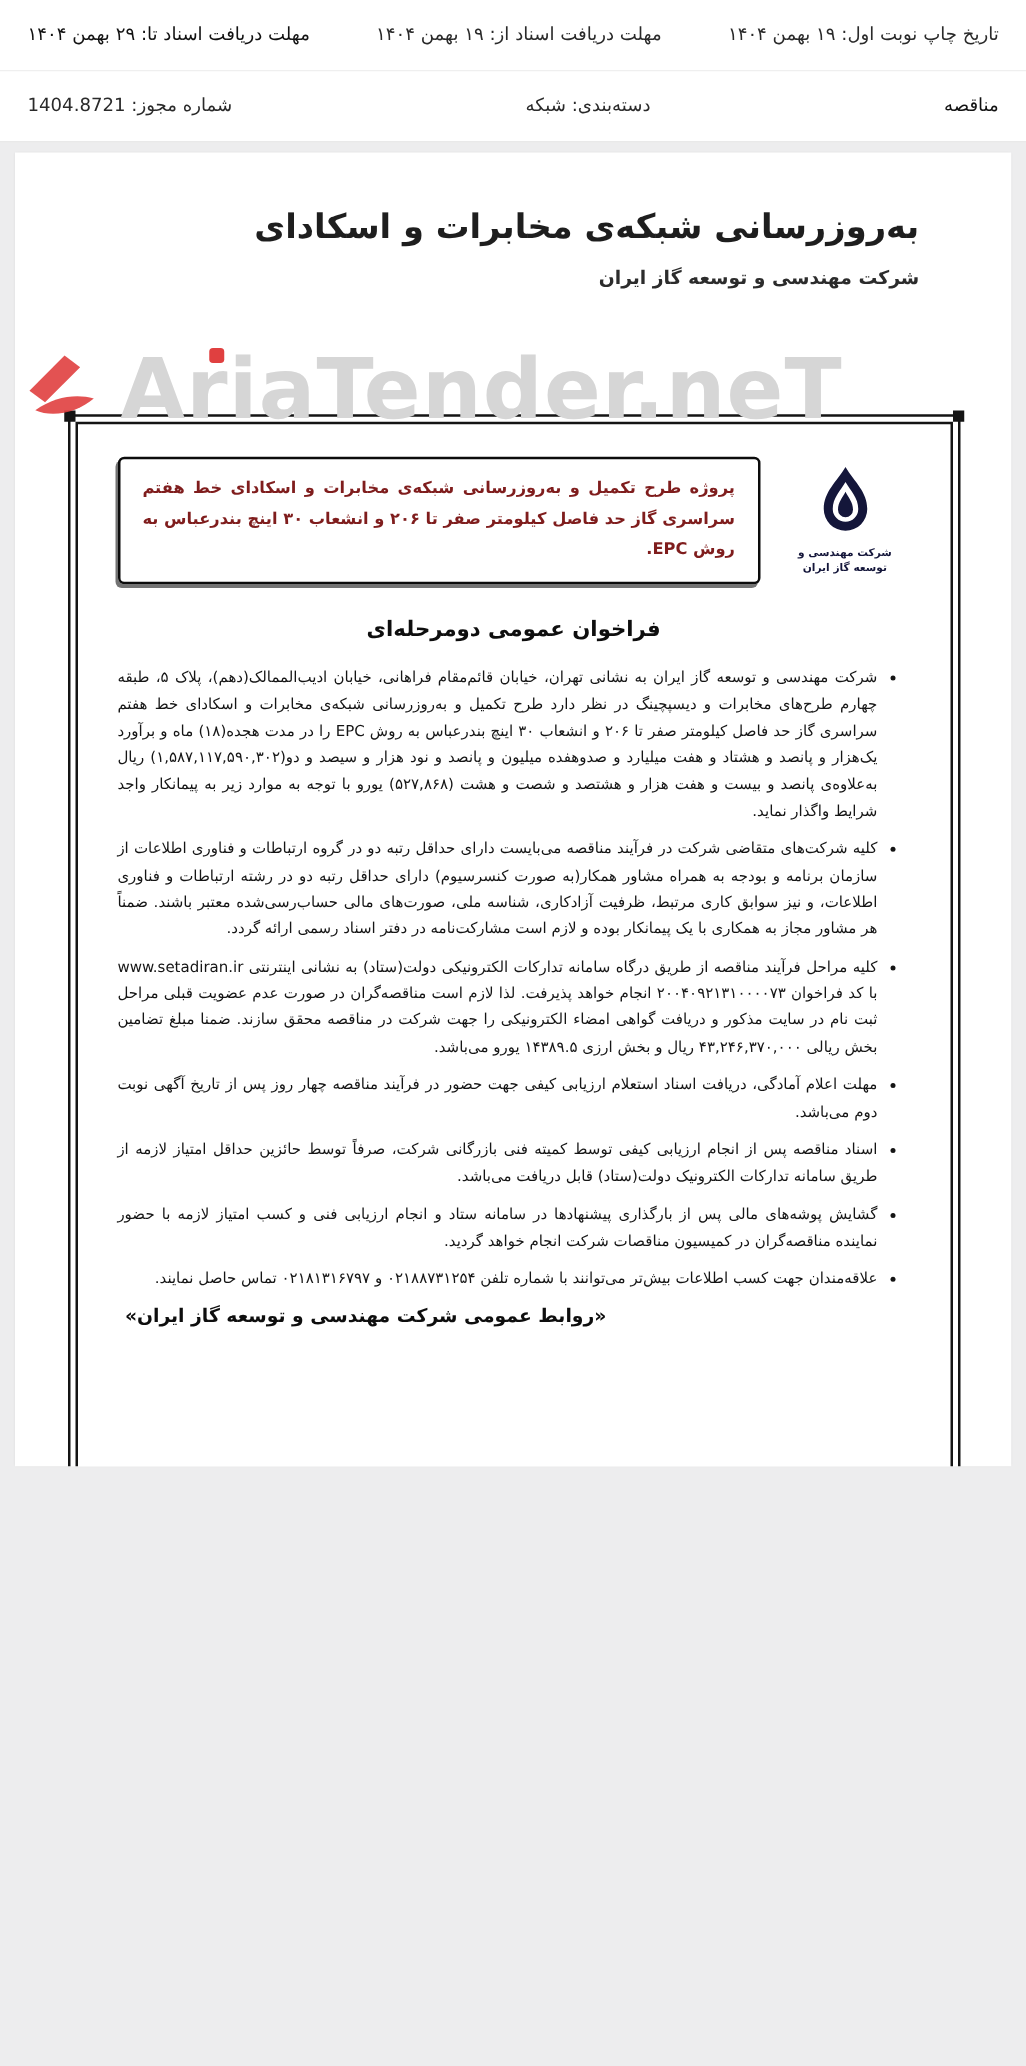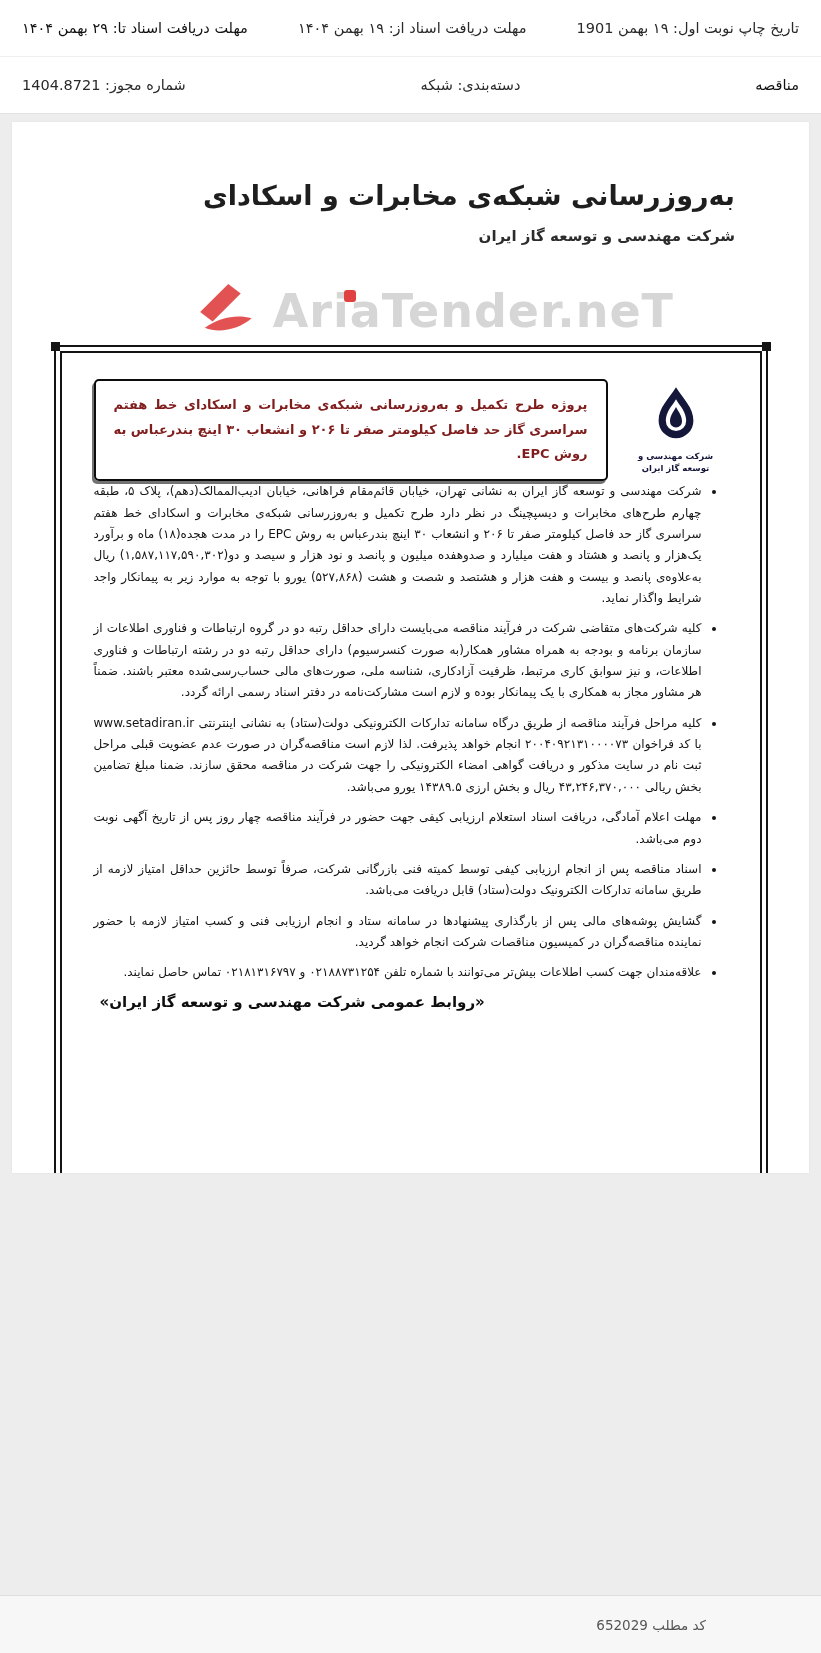--- a/index.html
+++ b/index.html
@@ -13,41 +13,41 @@
   .top-header { background: #fff; border-bottom: 1px solid #e2e2e2; }
   .header-row {
     display: flex; justify-content: space-between; align-items: center;
     padding: 20px 22px; font-size: 14.5px; color: #2a2a2a;
   }
   .header-row.row2 { border-top: 1px solid #efefef; }
   .meta.bold { font-weight: normal; color: #111; }
   
   .card {
     position: relative; margin: 8px 12px 0; height: 1051px;
-    background: #fff; box-shadow: 0 0 2px rgba(0,0,0,.07); padding-top: 56px;
+    background: #fff; box-shadow: 0 0 2px rgba(0,0,0,.07); padding-top: 42px;
     overflow: hidden;
   }
   .page-title {
     padding: 0 74px; font-size: 27px; font-weight: bold; color: #1e1e1e;
     text-align: right; line-height: 1.3;
   }
   .card-subtitle {
     padding: 0 74px; margin-top: 14px; font-size: 15px; font-weight: bold;
     color: #2c2c2c; text-align: right;
   }
   
   .watermark {
     position: absolute; top: 148px; right: 135px; display: flex;
     align-items: center; gap: 12px; z-index: 5; pointer-events: none;
     direction: ltr;
   }
   .wm-logo { flex: 0 0 auto; opacity: .9; }
   .wm-text-wrap { position: relative; }
   .wm-text {
-    font-size: 46px; font-weight: bold; letter-spacing: 1px;
+    font-size: 67px; font-weight: bold; letter-spacing: 1px;
     color: #d6d6d6; white-space: nowrap; text-align: center;
   }
   .wm-dot {
     position: absolute; top: 6px; left: 71px; width: 12px; height: 12px;
     background: #e04040; border-radius: 3px;
   }
   
   .doc-frame {
     position: relative; width: 714px; margin: 100px auto 0; height: 1056px;
     border: 2px solid #141414; padding: 4px; background: #fff; z-index: 2;
@@ -99,21 +99,21 @@
   }
   .footer-code { font-size: 13.5px; color: #555; }
 </style>
 </head>
 <body>
 
 <div class="page">
 
   <header class="top-header">
     <div class="header-row row1">
-      <div class="meta">تاریخ چاپ نوبت اول: ۱۹ بهمن 1901</div>
+      <div class="meta">تاریخ چاپ نوبت اول: ۱۹ بهمن ۱۴۰۴</div>
       <div class="meta">مهلت دریافت اسناد از: ۱۹ بهمن ۱۴۰۴</div>
       <div class="meta bold">مهلت دریافت اسناد تا: ۲۹ بهمن ۱۴۰۴</div>
     </div>
     <div class="header-row row2">
       <div class="meta bold">مناقصه</div>
       <div class="meta">دسته‌بندی: شبکه</div>
       <div class="meta">شماره مجوز: 1404.8721</div>
     </div>
   </header>
 
@@ -148,35 +148,33 @@
             <svg width="60" height="62" viewBox="0 0 100 100" aria-hidden="true">
               <path d="M50 2 C38 22 21 35 21 58 a29 29 0 0 0 58 0 C79 35 62 22 50 2 Z" fill="#14163a"></path>
               <path d="M50 22 C43 34 33 43 33 58 a17 17 0 0 0 34 0 C67 43 57 34 50 22 Z" fill="#ffffff"></path>
               <path d="M50 35 C46 43 40 49 40 59 a10 10 0 0 0 20 0 C60 49 54 43 50 35 Z" fill="#14163a"></path>
             </svg>
             <div class="logo-caption">شرکت مهندسی و توسعه گاز ایران</div>
           </div>
           <div class="doc-title-box">پروژه طرح تکمیل و به‌روزرسانی شبکه‌ی مخابرات و اسکادای خط هفتم سراسری گاز حد فاصل کیلومتر صفر تا ۲۰۶ و انشعاب ۳۰ اینچ بندرعباس به روش EPC.</div>
         </div>
 
+        <h2 class="doc-heading">فراخوان عمومی دومرحله‌ای</h2>
 
         <ul class="doc-bullets">
           <li>شرکت مهندسی و توسعه گاز ایران به نشانی تهران، خیابان قائم‌مقام فراهانی، خیابان ادیب‌الممالک(دهم)، پلاک ۵، طبقه چهارم طرح‌های مخابرات و دیسپچینگ در نظر دارد  طرح تکمیل و به‌روزرسانی شبکه‌ی مخابرات و اسکادای خط هفتم سراسری گاز حد فاصل کیلومتر صفر تا ۲۰۶ و انشعاب ۳۰ اینچ بندرعباس به روش EPC را در مدت هجده(۱۸) ماه و برآورد یک‌هزار و پانصد و هشتاد و هفت میلیارد و صدوهفده میلیون و پانصد و نود هزار و سیصد و دو(۱,۵۸۷,۱۱۷,۵۹۰,۳۰۲) ریال به‌علاوه‌ی پانصد و بیست و هفت هزار و هشتصد و شصت و هشت (۵۲۷,۸۶۸) یورو با توجه به موارد زیر به پیمانکار واجد شرایط واگذار نماید.</li>
           <li>کلیه شرکت‌های متقاضی شرکت در فرآیند مناقصه می‌بایست دارای حداقل رتبه دو در گروه ارتباطات و فناوری اطلاعات از سازمان برنامه و بودجه به همراه مشاور همکار(به صورت کنسرسیوم) دارای حداقل رتبه دو در رشته ارتباطات و فناوری اطلاعات، و نیز سوابق کاری مرتبط، ظرفیت آزادکاری، شناسه ملی، صورت‌های مالی حساب‌رسی‌شده معتبر باشند. ضمناً هر مشاور مجاز به همکاری با یک پیمانکار بوده و لازم است مشارکت‌نامه در دفتر اسناد رسمی ارائه گردد.</li>
           <li>کلیه مراحل فرآیند مناقصه از طریق درگاه سامانه تدارکات الکترونیکی دولت(ستاد) به نشانی اینترنتی www.setadiran.ir با کد فراخوان ۲۰۰۴۰۹۲۱۳۱۰۰۰۰۷۳ انجام خواهد پذیرفت. لذا لازم است مناقصه‌گران در صورت عدم عضویت قبلی مراحل ثبت نام در سایت مذکور و دریافت گواهی امضاء الکترونیکی را جهت شرکت در مناقصه محقق سازند.  ضمنا مبلغ تضامین بخش ریالی ۴۳,۲۴۶,۳۷۰,۰۰۰ ریال و بخش ارزی ۱۴۳۸۹.۵ یورو می‌باشد.</li>
           <li>مهلت اعلام آمادگی، دریافت اسناد استعلام ارزیابی کیفی جهت حضور در فرآیند مناقصه چهار روز پس از تاریخ آگهی نوبت دوم می‌باشد.</li>
           <li>اسناد مناقصه پس از انجام ارزیابی کیفی توسط کمیته فنی بازرگانی شرکت، صرفاً توسط حائزین حداقل امتیاز لازمه از طریق سامانه تدارکات الکترونیک دولت(ستاد) قابل دریافت می‌باشد.</li>
           <li>گشایش پوشه‌های مالی پس از بارگذاری پیشنهادها در سامانه ستاد و انجام ارزیابی فنی و کسب امتیاز لازمه با حضور نماینده مناقصه‌گران در کمیسیون مناقصات شرکت انجام خواهد گردید.</li>
           <li>علاقه‌مندان جهت کسب اطلاعات بیش‌تر می‌توانند با شماره تلفن ۰۲۱۸۸۷۳۱۲۵۴ و ۰۲۱۸۱۳۱۶۷۹۷ تماس حاصل نمایند.</li>
         </ul>
 
         <div class="doc-signature">«روابط عمومی شرکت مهندسی و توسعه گاز ایران»</div>
 
       </div>
     </div>
 
   </main>
 
-  <footer class="page-footer">
-    <span class="footer-code">کد مطلب 652029</span>
-  </footer>
 
 </div>
 
 </body></html>

